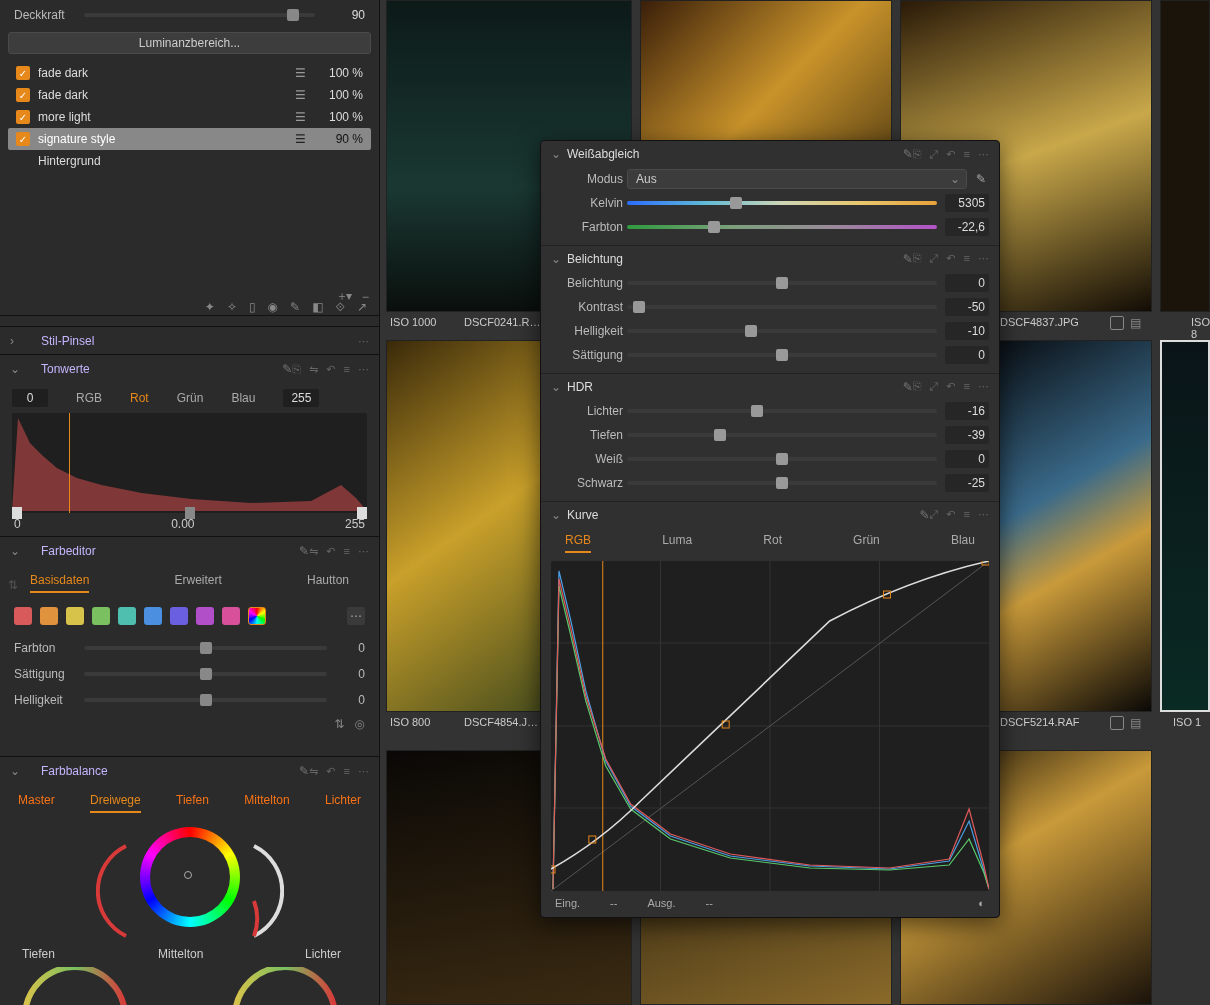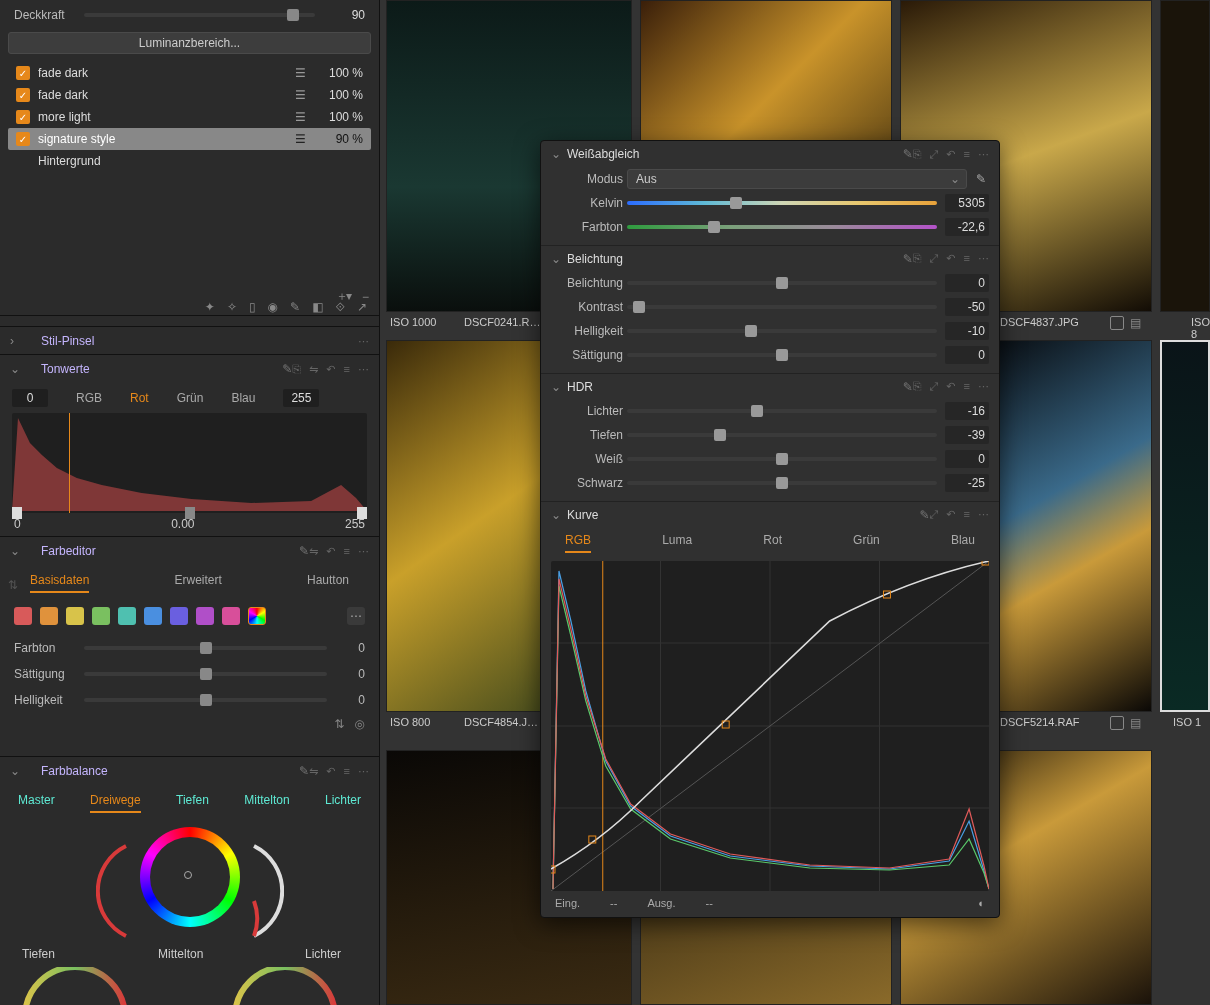--- a/index.html
+++ b/index.html
@@ -60,21 +60,21 @@
 .more-sw { width: 18px; height: 18px; border-radius: 3px; background: #3a3a3a; color: #aaa; display: flex; align-items: center; justify-content: center; margin-left: auto; }
 .fe-slider { display: flex; align-items: center; padding: 4px 14px; height: 26px; }
 .fe-slider .lbl { width: 70px; }
 .fe-slider .track { flex: 1; height: 4px; background: #3a3a3a; position: relative; border-radius: 2px; margin-right: 8px; }
 .fe-slider .thumb { position: absolute; top: -4px; left: 50%; width: 12px; height: 12px; background: #888; border-radius: 2px; margin-left: -6px; }
 .fe-slider .val { width: 30px; text-align: right; }
 .fe-foot { display: flex; justify-content: flex-end; gap: 10px; padding: 4px 14px 8px 14px; color: #888; }
 
 .farbbalance { position: absolute; top: 756px; width: 100%; }
 .fb-tabs { display: flex; justify-content: space-between; padding: 8px 18px 4px 18px; }
-.fb-tabs .t { color: #5eead4; }
+.fb-tabs .t { color: #f97316; }
 .fb-tabs .t.active { color: #e6881a; border-bottom: 2px solid #e6881a; padding-bottom: 4px; }
 .wheel-area { position: relative; height: 190px; }
 .wheel { position: absolute; border-radius: 50%; }
 .wheel.mid { left: 140px; top: 10px; width: 100px; height: 100px; background: conic-gradient(red,yellow,lime,cyan,blue,magenta,red); }
 .wheel.mid::after { content: ""; position: absolute; inset: 10px; background: #2b2b2b; border-radius: 50%; }
 .wheel-lbl { position: absolute; color: #ccc; font-size: 12px; }
 
 
 .grid { position: absolute; left: 380px; top: 0; right: 0; bottom: 0; background: #333; }
 .thumb-img { position: absolute; background: linear-gradient(135deg, #3a2f18, #0e1612); border: 1px solid #222; }

